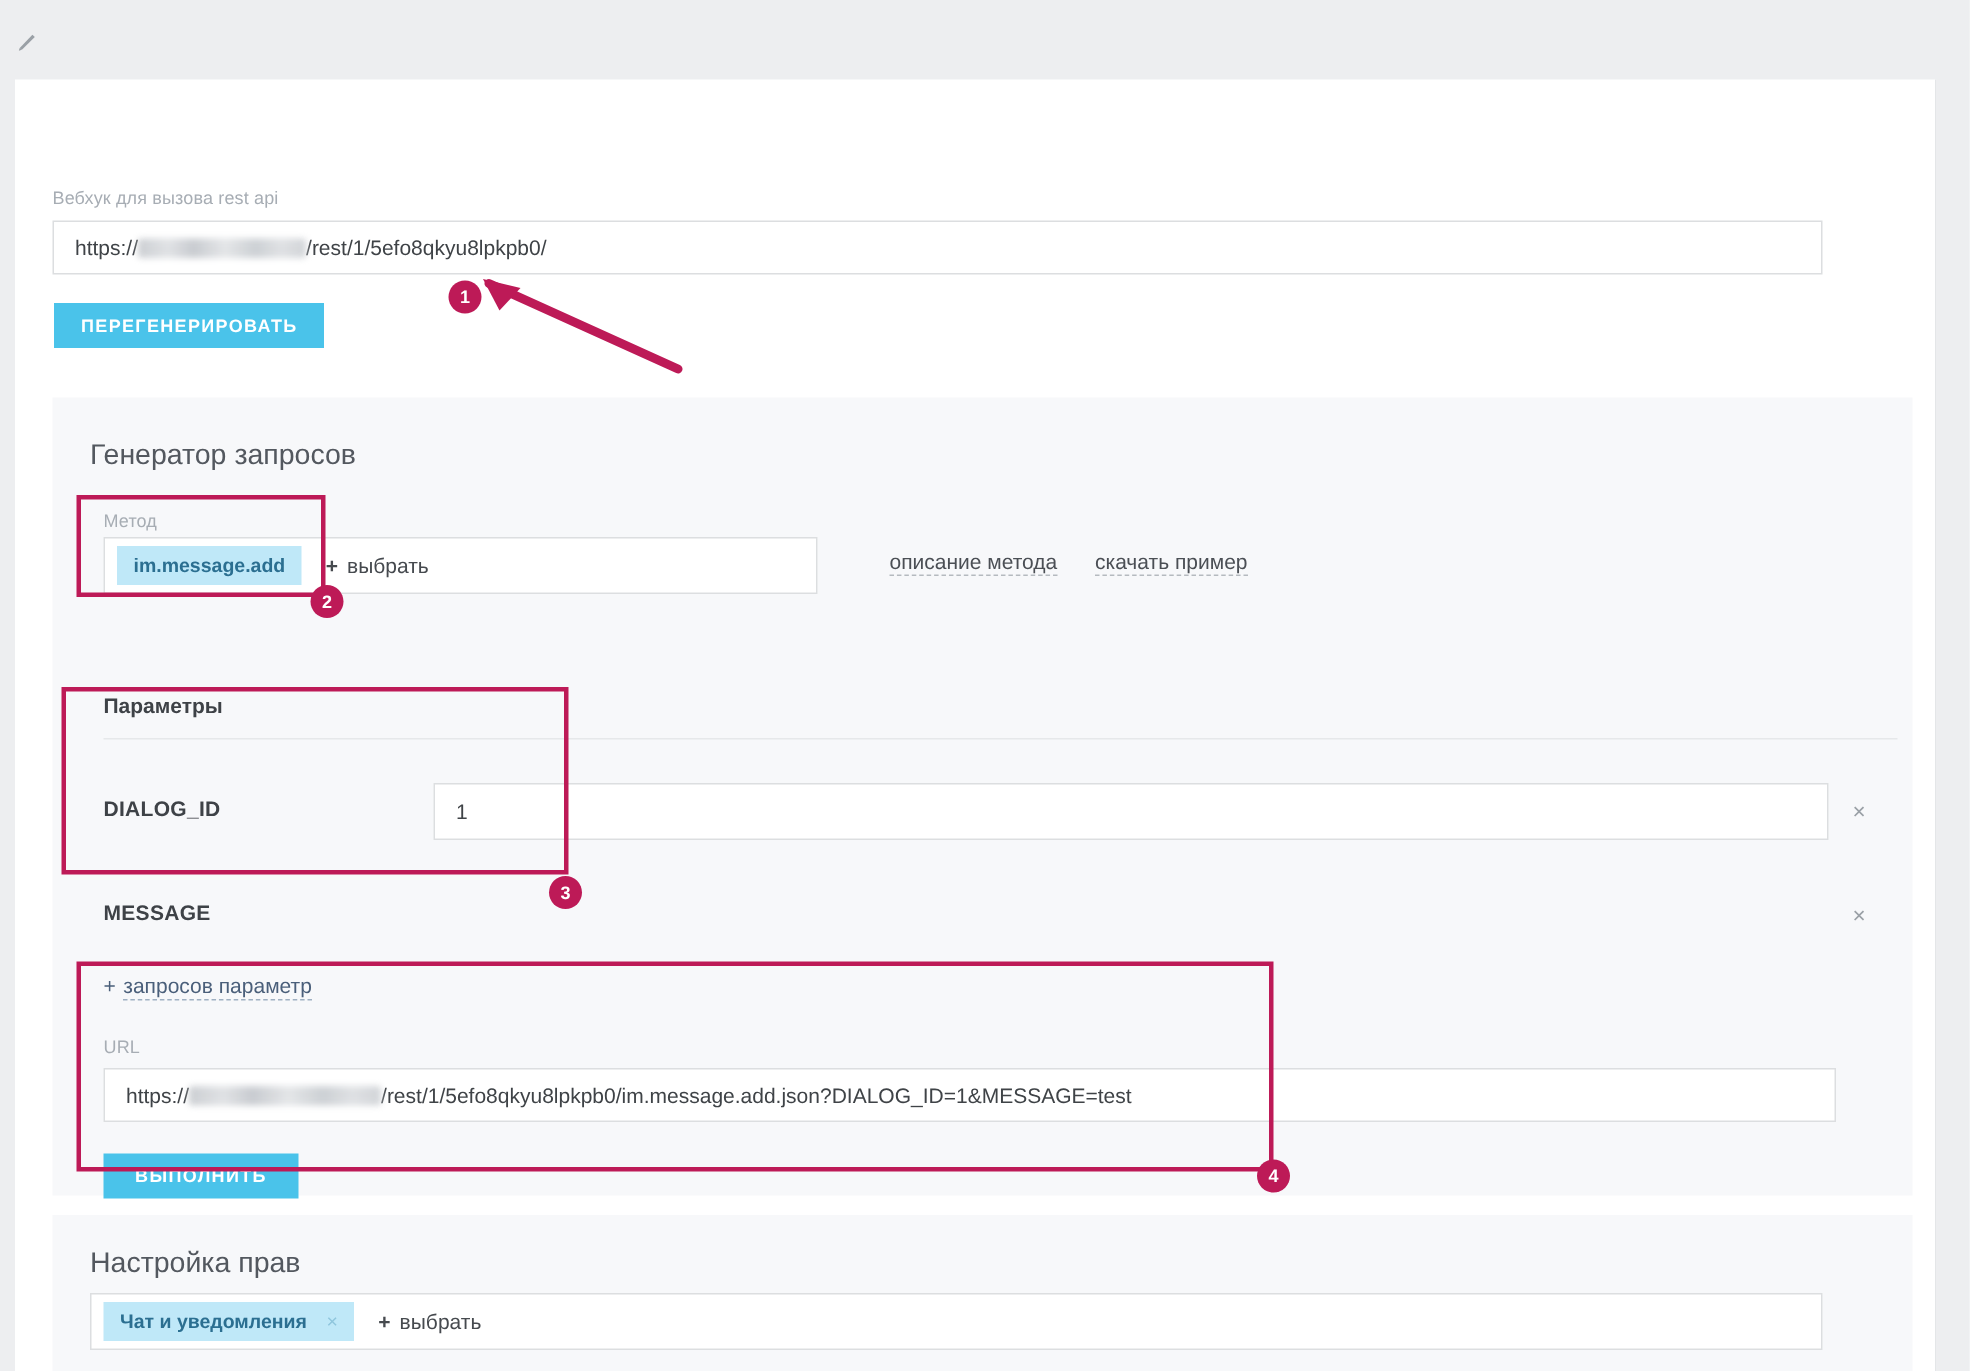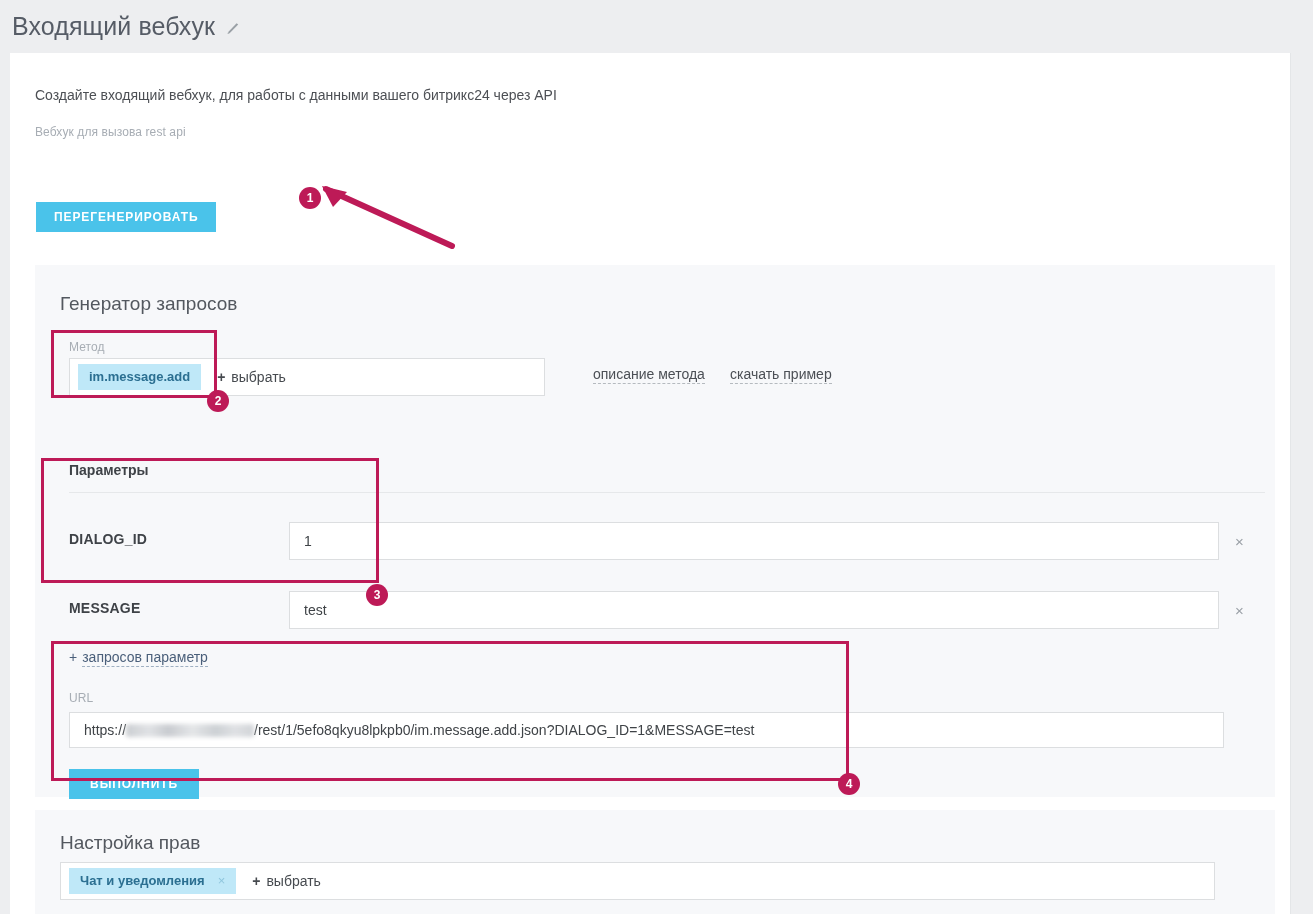--- a/index.html
+++ b/index.html
@@ -318,35 +318,34 @@
   .bd2 { left: 207px; top: 390px; }
   .bd3 { left: 366px; top: 584px; }
   .bd4 { left: 838px; top: 773px; }
 
   .arrow-svg { position: absolute; left: 300px; top: 180px; }
 </style>
 </head>
 <body>
 
 <div class="page-header">
-  <span class="page-title">Входящий вебхук</span>
   <span class="title-edit-icon">
     <svg width="15" height="15" viewBox="0 0 15 15" aria-hidden="true">
       <path d="M2 12.2 L10.6 3.2 L12.2 4.6 L3.6 13.2 Z" fill="#9aa0a6"></path>
       <path d="M2 12.2 L3.6 13.2 L1.6 13.9 Z" fill="#9aa0a6"></path>
     </svg>
   </span>
 </div>
 
 <div class="canvas">
 
-  <div class="intro-text">Создайте входящий вебхук, для работы с данными вашего битрикс24 через API</div>
 
   <div class="field-label lbl-webhook">Вебхук для вызова rest api</div>
 
+  <div class="txt-input webhook-input"><span>https://</span><span class="redact w1"></span><span>/rest/1/5efo8qkyu8lpkpb0/</span></div>
 
   <button class="btn-blue btn-regen">ПЕРЕГЕНЕРИРОВАТЬ</button>
 
   <div class="panel panel-generator">
 
     <div class="panel-title">Генератор запросов</div>
 
     <div class="field-label lbl-method">Метод</div>
 
     <div class="select-box select-method">
@@ -365,21 +364,20 @@
     <div class="params-divider"></div>
 
     <div class="param-row r1">
       <span class="param-name">DIALOG_ID</span>
       <div class="txt-input param-input">1</div>
       <span class="param-del">×</span>
     </div>
 
     <div class="param-row r2">
       <span class="param-name">MESSAGE</span>
-      <div class="txt-input param-input">test</div>
       <span class="param-del">×</span>
     </div>
 
     <div class="lnk-add-param">
       <span class="plus">+</span><span class="txt">запросов параметр</span>
     </div>
 
     <div class="field-label lbl-url">URL</div>
 
     <div class="txt-input url-input"><span>https://</span><span class="redact w2"></span><span>/rest/1/5efo8qkyu8lpkpb0/im.message.add.json?DIALOG_ID=1&amp;MESSAGE=test</span></div>

